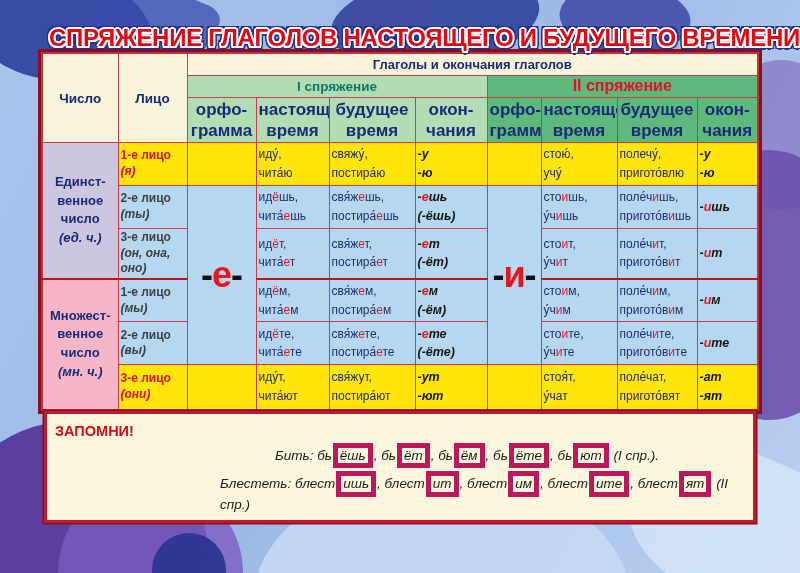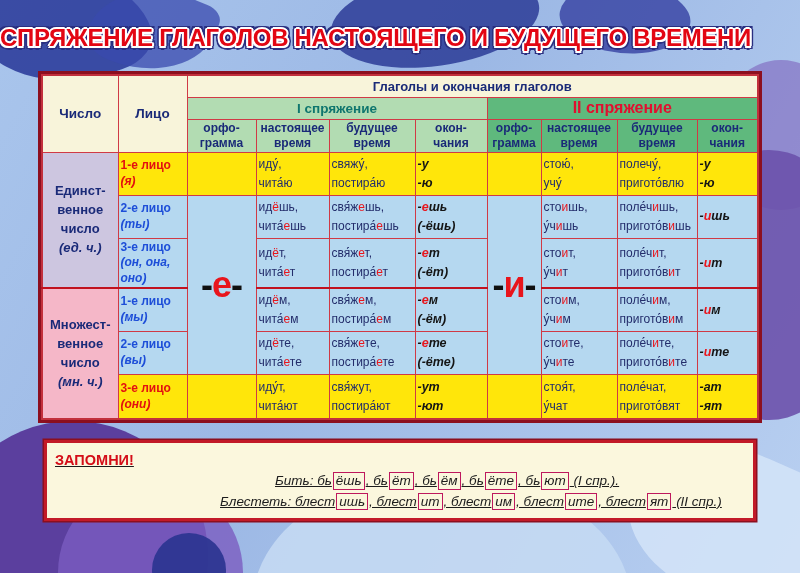--- a/index.html
+++ b/index.html
@@ -13,56 +13,56 @@
   .sh-tr{top:-18px;left:560px;width:130px;height:72px;background:#3440a1;border-radius:60% 40% 60% 40%;transform:rotate(12deg);opacity:.8;}
   .sh-r1{top:60px;right:-46px;width:130px;height:150px;background:#7d63bd;border-radius:50%;opacity:.6;}
   .sh-r2{top:150px;right:-64px;width:190px;height:270px;background:#6b51ab;border-radius:50%;opacity:.9;}
   .sh-bl1{bottom:-118px;left:-62px;width:270px;height:270px;background:#5b3f9e;border-radius:50%;}
   .sh-bl2{bottom:-92px;left:58px;width:185px;height:185px;background:#7a5cc0;border-radius:50%;opacity:.8;}
   .sh-bl3{bottom:-34px;left:152px;width:74px;height:74px;background:#2b3490;border-radius:50%;opacity:.92;}
   .sh-bc{bottom:-168px;left:252px;width:380px;height:270px;background:#c4d9f3;border-radius:50%;opacity:.9;}
   .sh-br{bottom:-26px;right:-36px;width:210px;height:150px;background:#d4e4f8;border-radius:70% 30% 10% 60%;transform:rotate(24deg);opacity:.85;}
 
   .content{position:relative;z-index:1;}
-  .title{margin:24px auto 22px;text-align:left;white-space:nowrap;
+  .title{margin:24px auto 0;text-align:right;white-space:nowrap;
          font-size:24px;font-weight:800;letter-spacing:-.3px;color:#e30613;
          text-shadow:2px 0 0 #fff,-2px 0 0 #fff,0 2px 0 #fff,0 -2px 0 #fff,
            1.5px 1.5px 0 #fff,-1.5px 1.5px 0 #fff,1.5px -1.5px 0 #fff,-1.5px -1.5px 0 #fff,
            3.5px 0 0 #2a2f80,-3.5px 0 0 #2a2f80,0 3.5px 0 #2a2f80,0 -3.5px 0 #2a2f80,
            3px 3px 0 #2a2f80,-3px 3px 0 #2a2f80,3px -3px 0 #2a2f80,-3px -3px 0 #2a2f80;}
 
   table.tbl{width:716px;margin:0 auto;border-collapse:collapse;table-layout:fixed;
             background:#f8f4da;border:2px solid #c2303c;box-shadow:0 0 0 3px #8c0f1f;}
   .tbl th,.tbl td{border:1px solid #d03a45;padding:1px 2px;vertical-align:middle;overflow:hidden;}
   .h-cream{background:#f8f4da;color:#1a2a78;font-weight:bold;font-size:13.5px;text-align:center;}
   .h-group{font-size:13px;}
   .g1{background:#b2dcb2;}
   .g2{background:#5fb97d;}
   .conj1{color:#0f766e;font-weight:bold;font-size:13.5px;text-align:center;}
   .conj2{color:#e01030;font-weight:bold;font-size:16px;text-align:center;}
-  .sub{color:#1a2a78;font-weight:bold;font-size:12px;line-height:1.25;text-align:center;}
+  .sub{color:#1a2a78;font-weight:bold;font-size:17px;line-height:1.25;text-align:center;}
   .bg-y{background:#ffe60a;}
   .bg-b{background:#b5d8f0;}
   .num{color:#1a2a78;font-weight:bold;font-size:13px;line-height:1.45;text-align:center;}
   .num-sing{background:#cdc6e0;}
   .num-plur{background:#f5b7c8;}
   .person{font-weight:bold;font-size:12px;line-height:1.3;text-align:left;}
   .p-red{color:#e31010;}
-  .p-mag{color:#1d4ed8;margin-top:16px;}
+  .p-mag{color:#404040;margin-top:16px;}
   .verb{color:#232d6b;font-size:12px;line-height:1.55;text-align:left;padding-left:7px;}
   .end{color:#141414;font-weight:bold;font-style:italic;font-size:12.5px;line-height:1.5;text-align:left;padding-left:14px;}
   .orth{font-size:36px;font-weight:bold;color:#101010;text-align:center;letter-spacing:-1px;}
   .sec-div{border-top:2.5px solid #c1121f !important;}
   .rl{color:#e8151c;}
-  .bx{border:1px solid #be185d;display:inline-block;padding:0 2px;line-height:1.15;margin:0 1px;}
+  .bx{border:5px solid #be185d;display:inline-block;padding:0 2px;line-height:1.15;margin:0 1px;}
   .ul{color:#9e2b2b;text-decoration:underline;text-underline-offset:2px;}
   .it{font-style:italic;}
 
-  .note{width:690px;margin:20px auto 0;background:#fbf7dd;border:3px solid #c21a28;
-        box-shadow:0 0 0 1.5px #8c0f1f;padding:9px 8px 8px;color:#1c1c1c;text-decoration:underline;}
+  .note{width:690px;margin:0 auto 0;background:#fbf7dd;border:3px solid #c21a28;
+        box-shadow:0 0 0 1.5px #8c0f1f;padding:9px 8px 8px;color:#1c1c1c;}
   .note-row{display:flex;gap:10px;align-items:flex-start;}
   .note-label{color:#d40d18;font-weight:bold;font-size:14.5px;white-space:nowrap;}
   .note-text{font-weight:bold;font-size:13.5px;line-height:1.35;}
   .ex1{margin:4px 0 0 220px;font-size:13.5px;}
   .ex2{margin:3px 0 0 165px;font-size:13.5px;}
   .verbline{margin-top:5px;font-size:13.5px;}
 </style>
 </head>
 <body>
 

